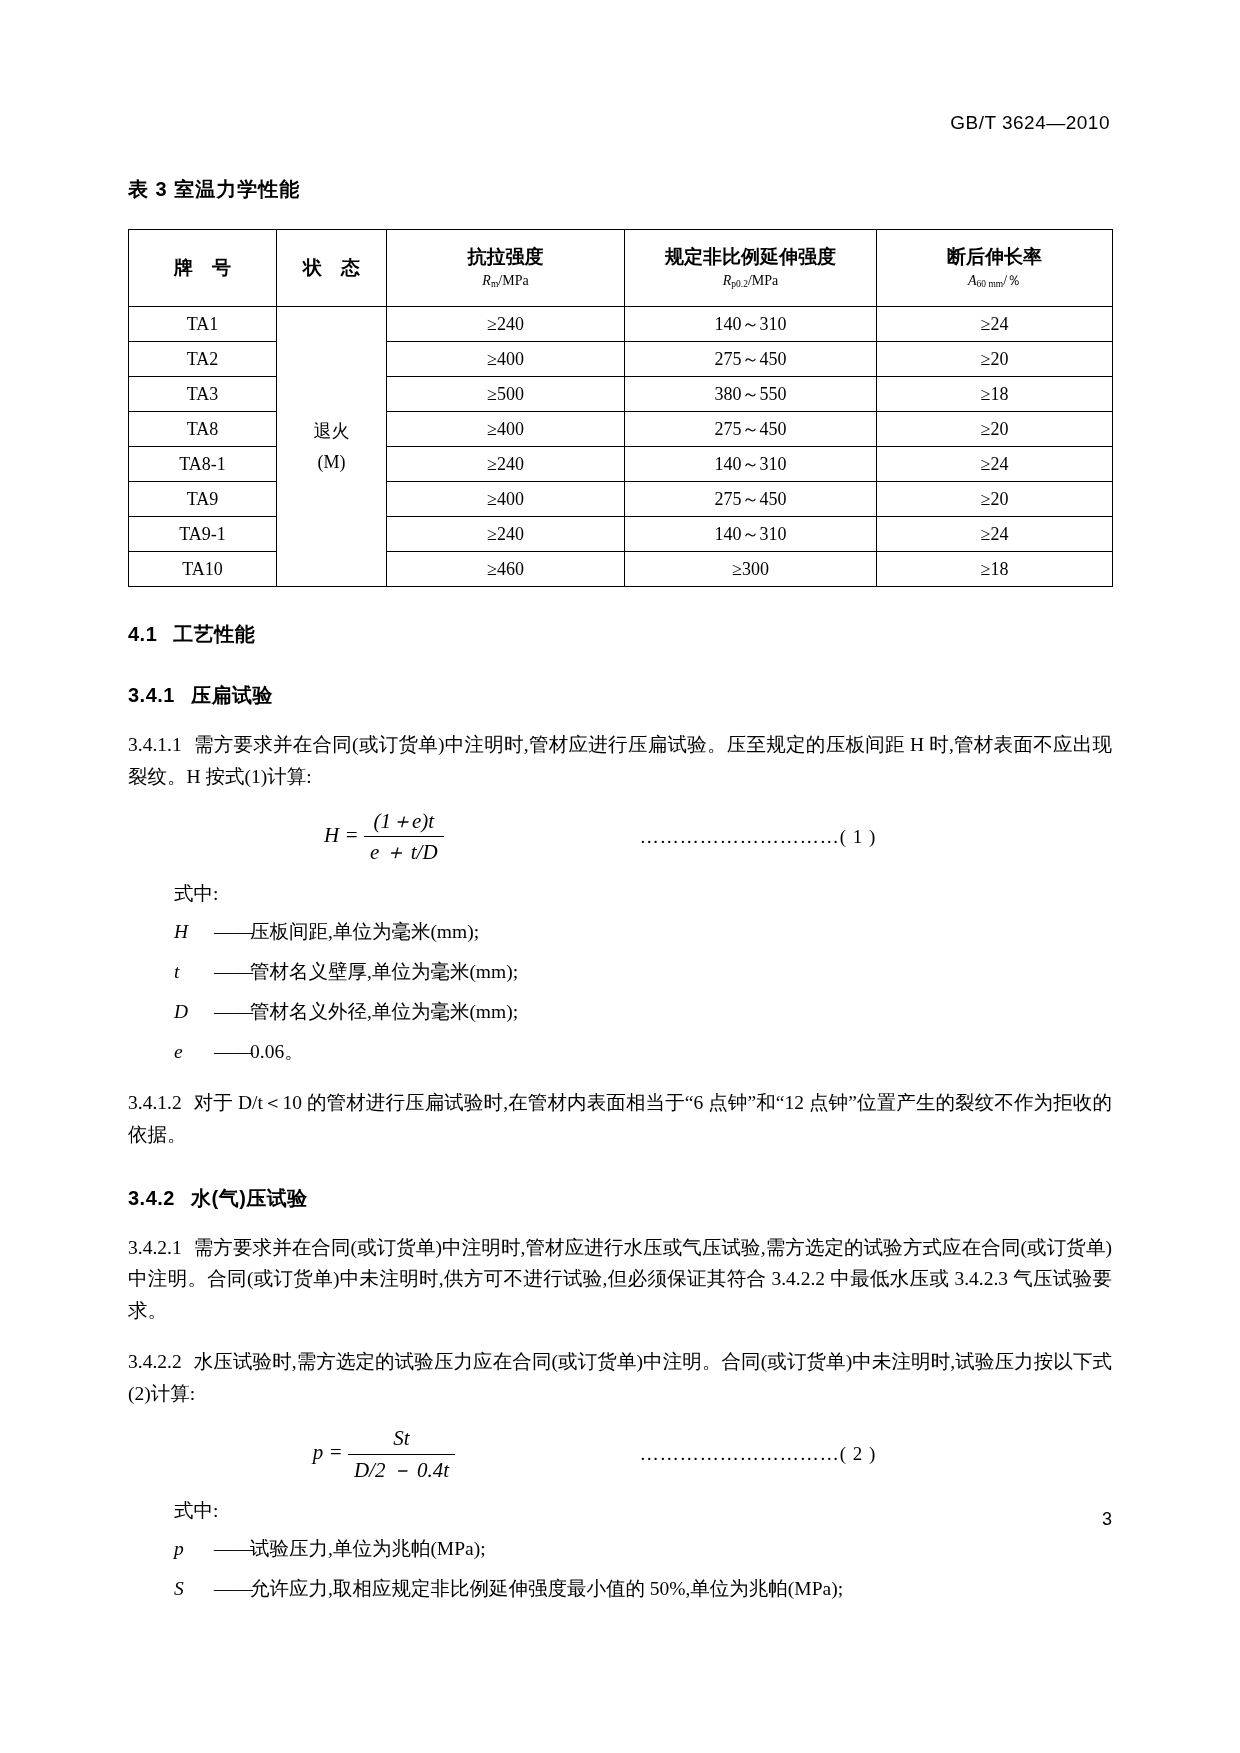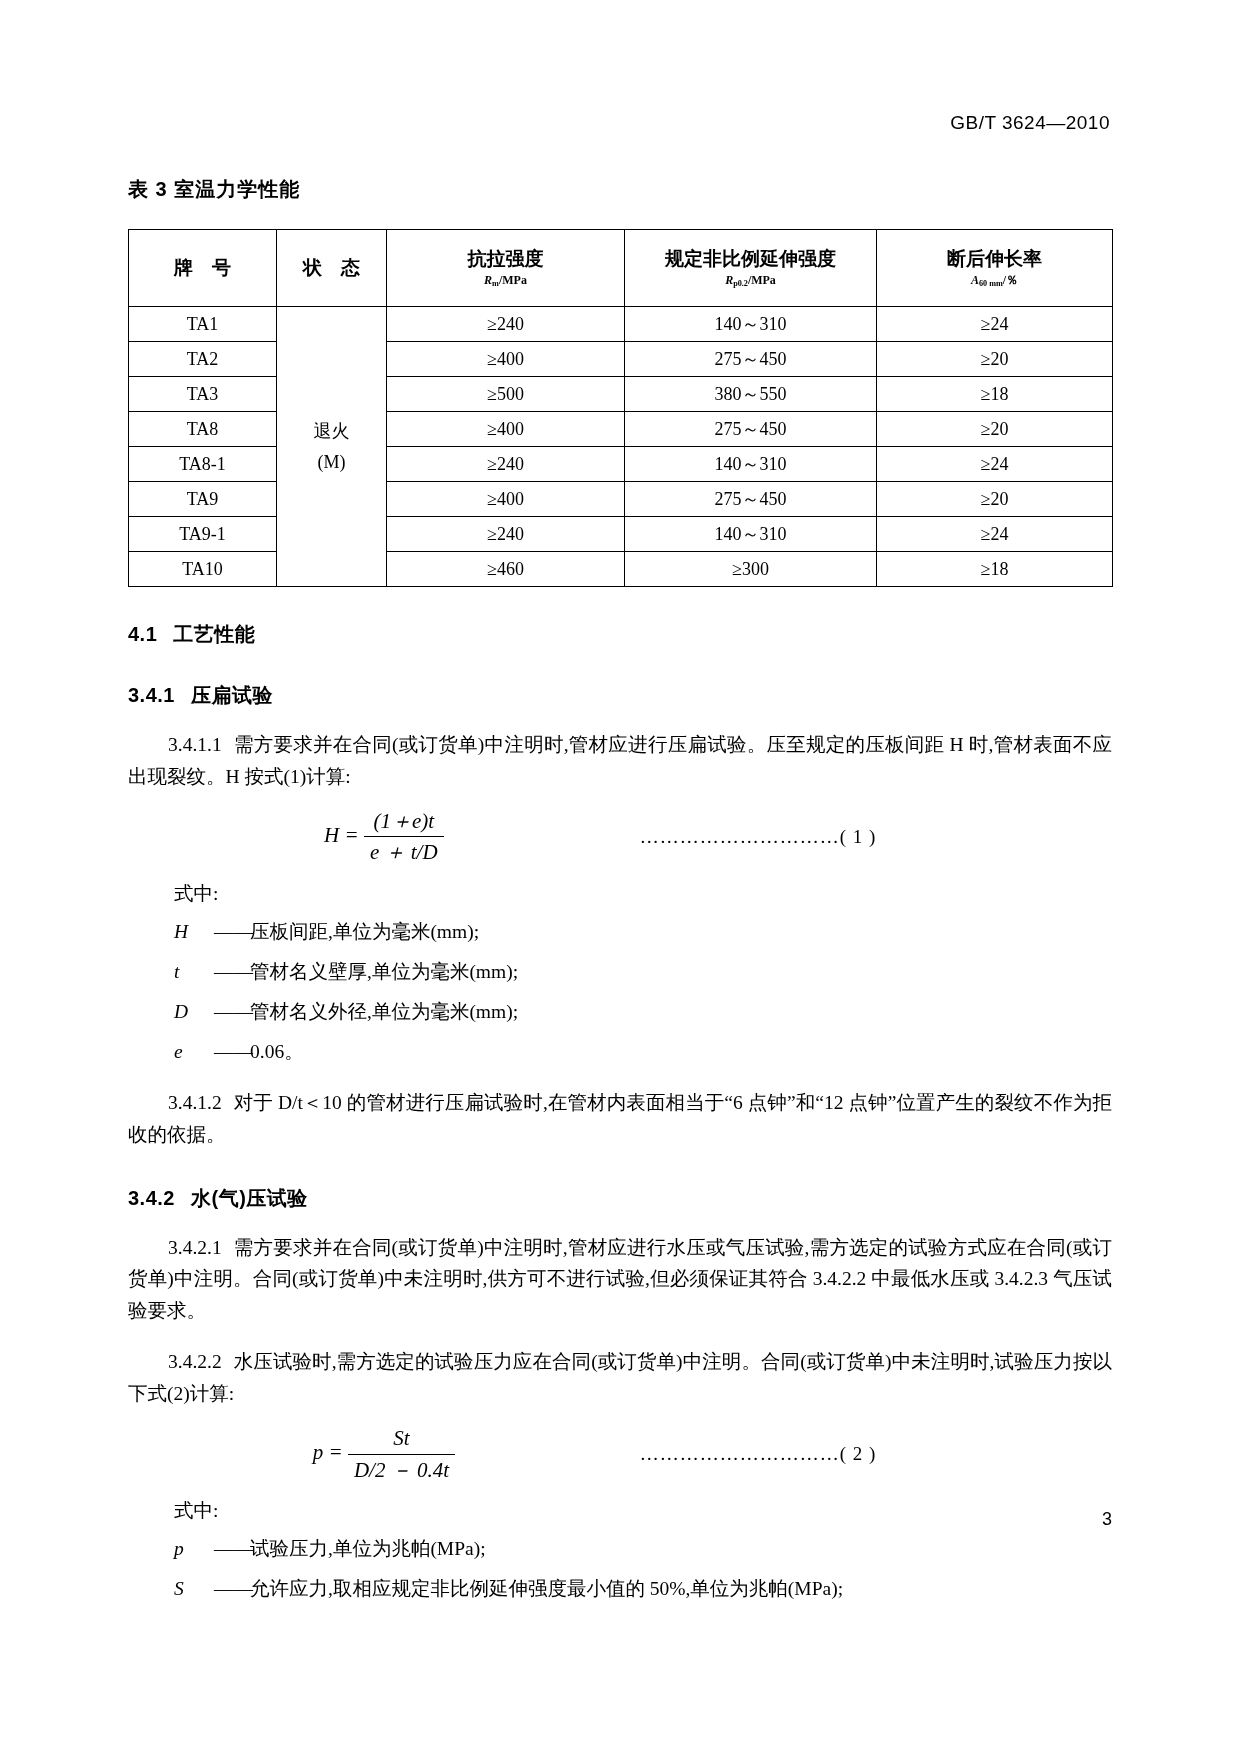--- a/index.html
+++ b/index.html
@@ -59,22 +59,22 @@
     font-size: 19px;
   }
   table.spec thead th .l1 {
     display: block;
     line-height: 1.35;
   }
   table.spec thead th .l2 {
     display: block;
     line-height: 1.5;
     font-family: "Liberation Serif", serif;
-    font-weight: bold;
-    font-size: 12px;
+    font-weight: normal;
+    font-size: 14px;
   }
   .ital { font-style: italic; }
   .sub { font-size: 0.68em; vertical-align: -0.25em; }
   .state-cell {
     font-family: "Liberation Sans", sans-serif;
     font-size: 19px;
     line-height: 1.7;
   }
   .sec-h {
     font-family: "Liberation Sans", sans-serif;
@@ -84,21 +84,21 @@
     margin-bottom: 0;
     letter-spacing: 0.5px;
   }
   .sec-h .num { margin-right: 16px; }
   .para {
     font-size: 19.5px;
     line-height: 1.62;
     margin-top: 20px;
     text-align: justify;
   }
-  .para .num { margin-right: 12px; margin-left: 40px; }
+  .para .num { margin-right: 12px; }
   .formula-row {
     display: flex;
     align-items: center;
     margin-top: 16px;
     margin-bottom: 6px;
   }
   .formula-box {
     width: 52%;
     text-align: center;
     font-size: 21px;

